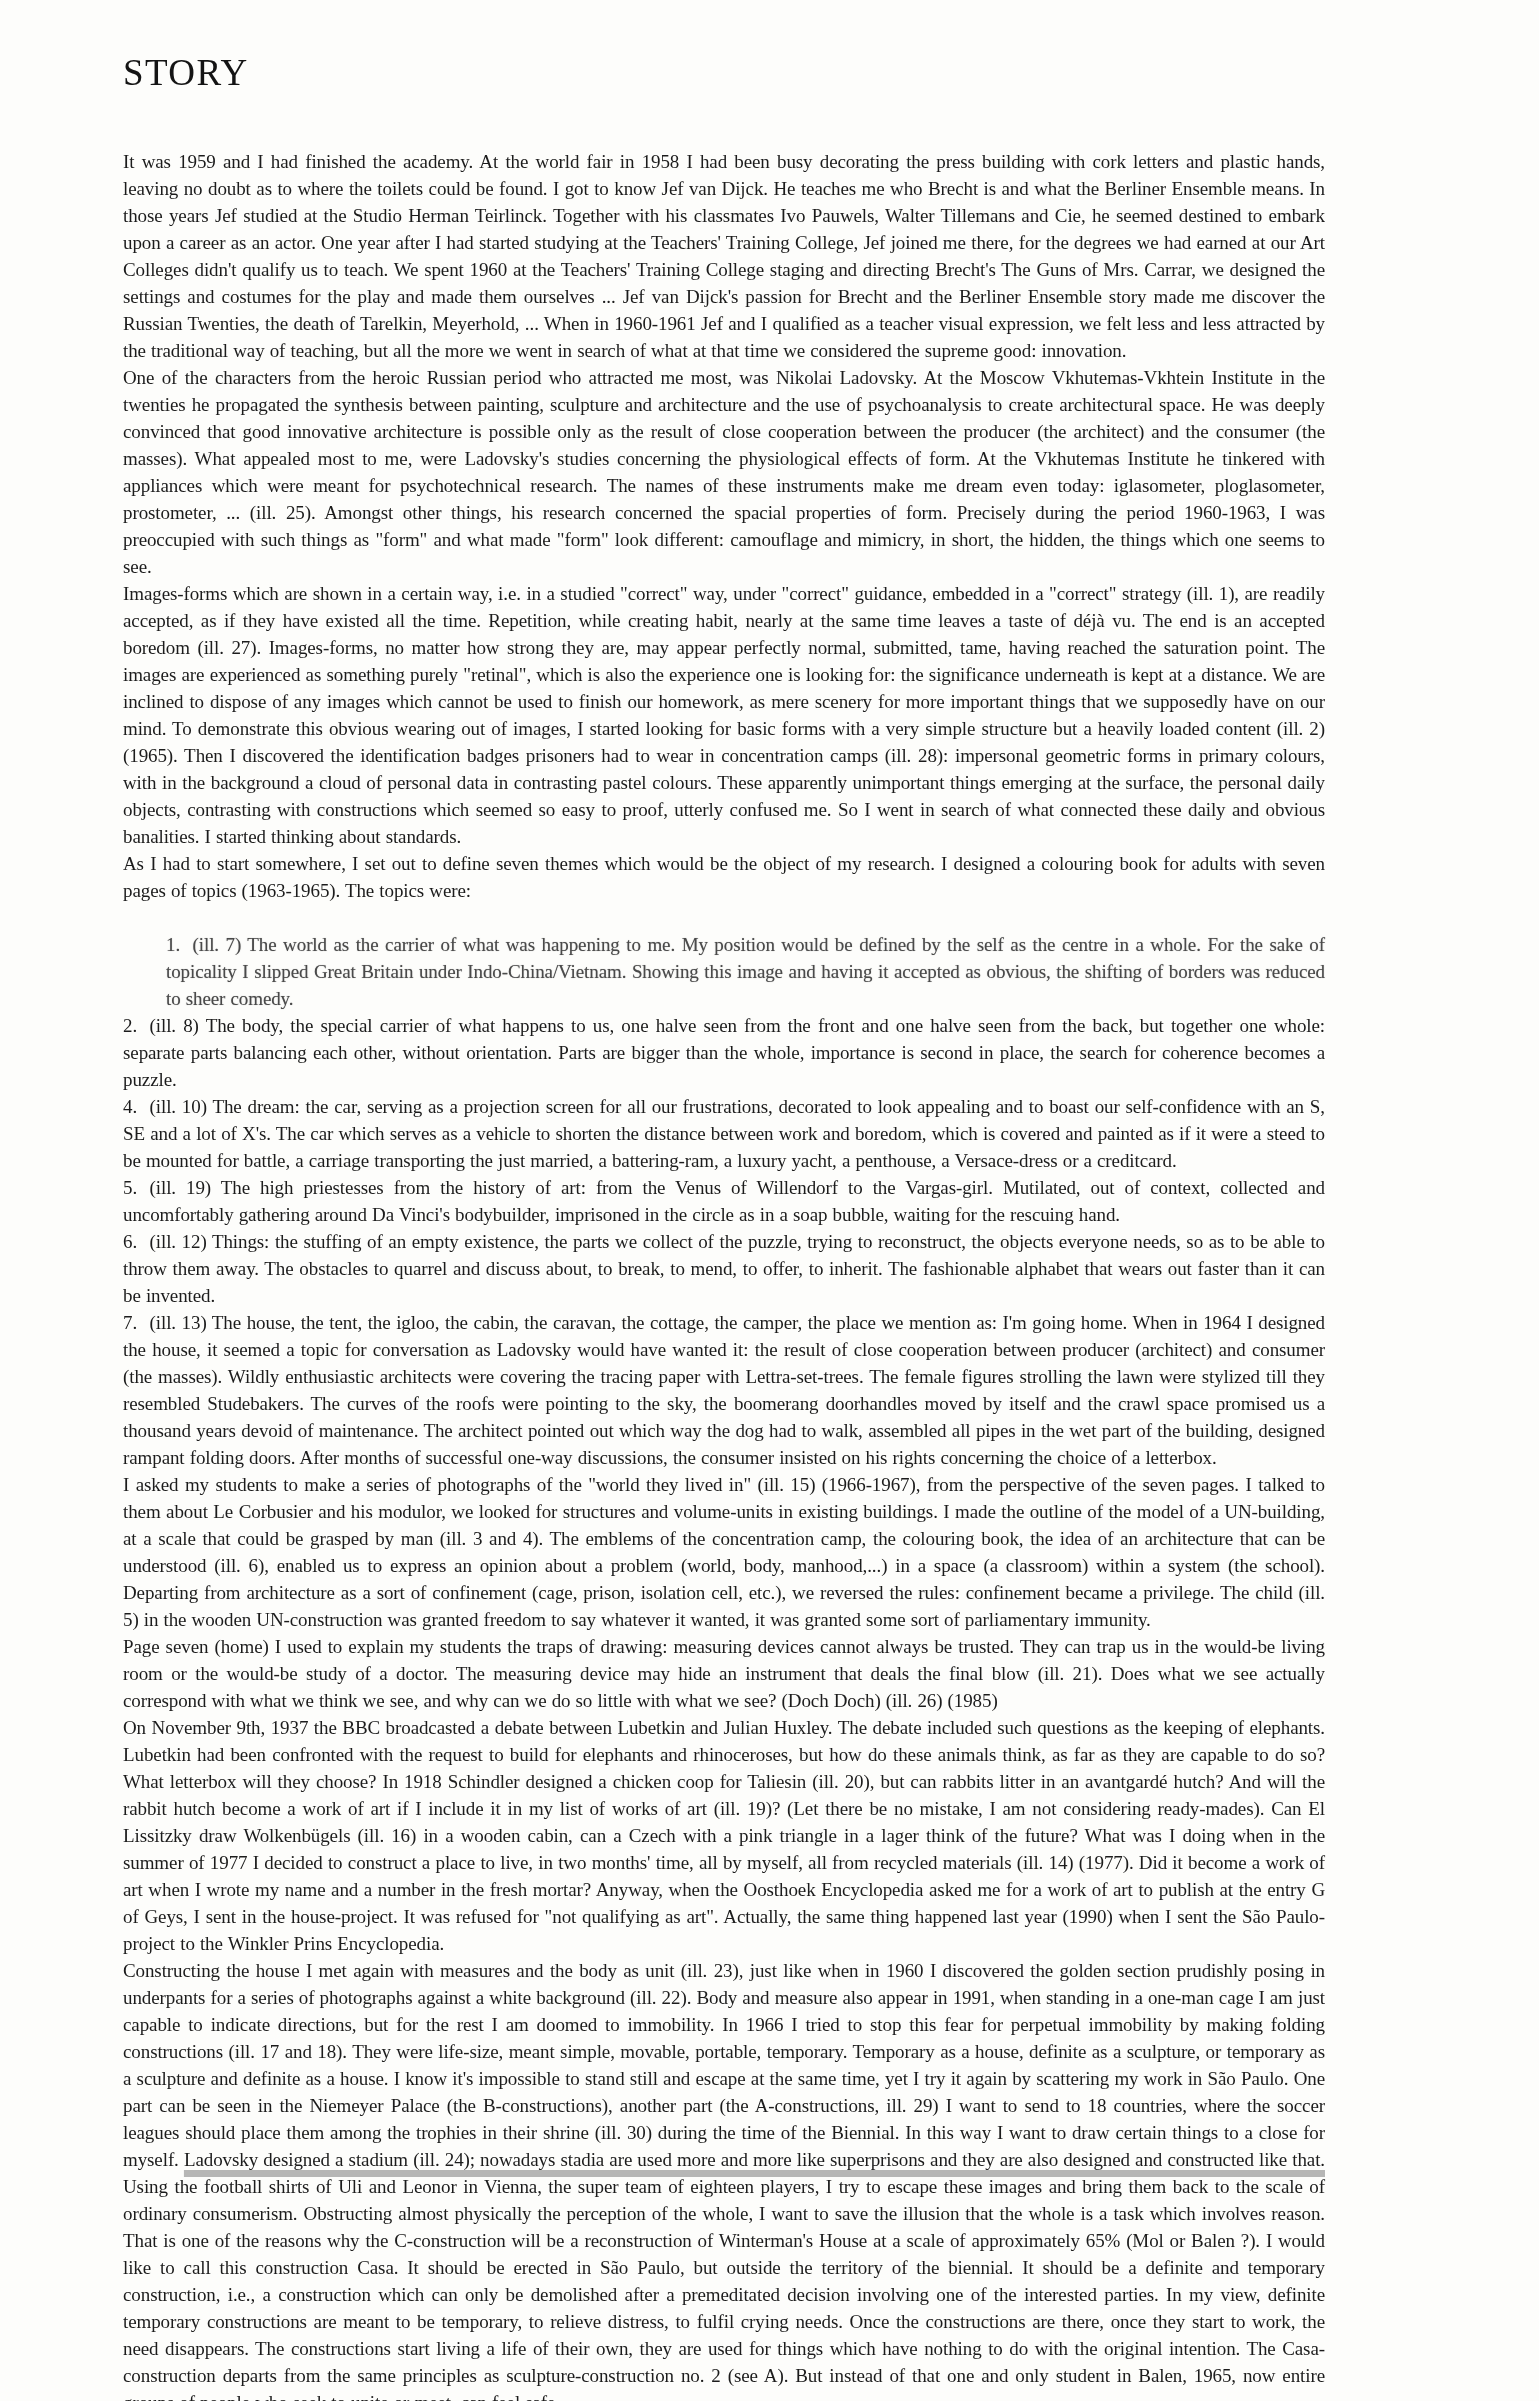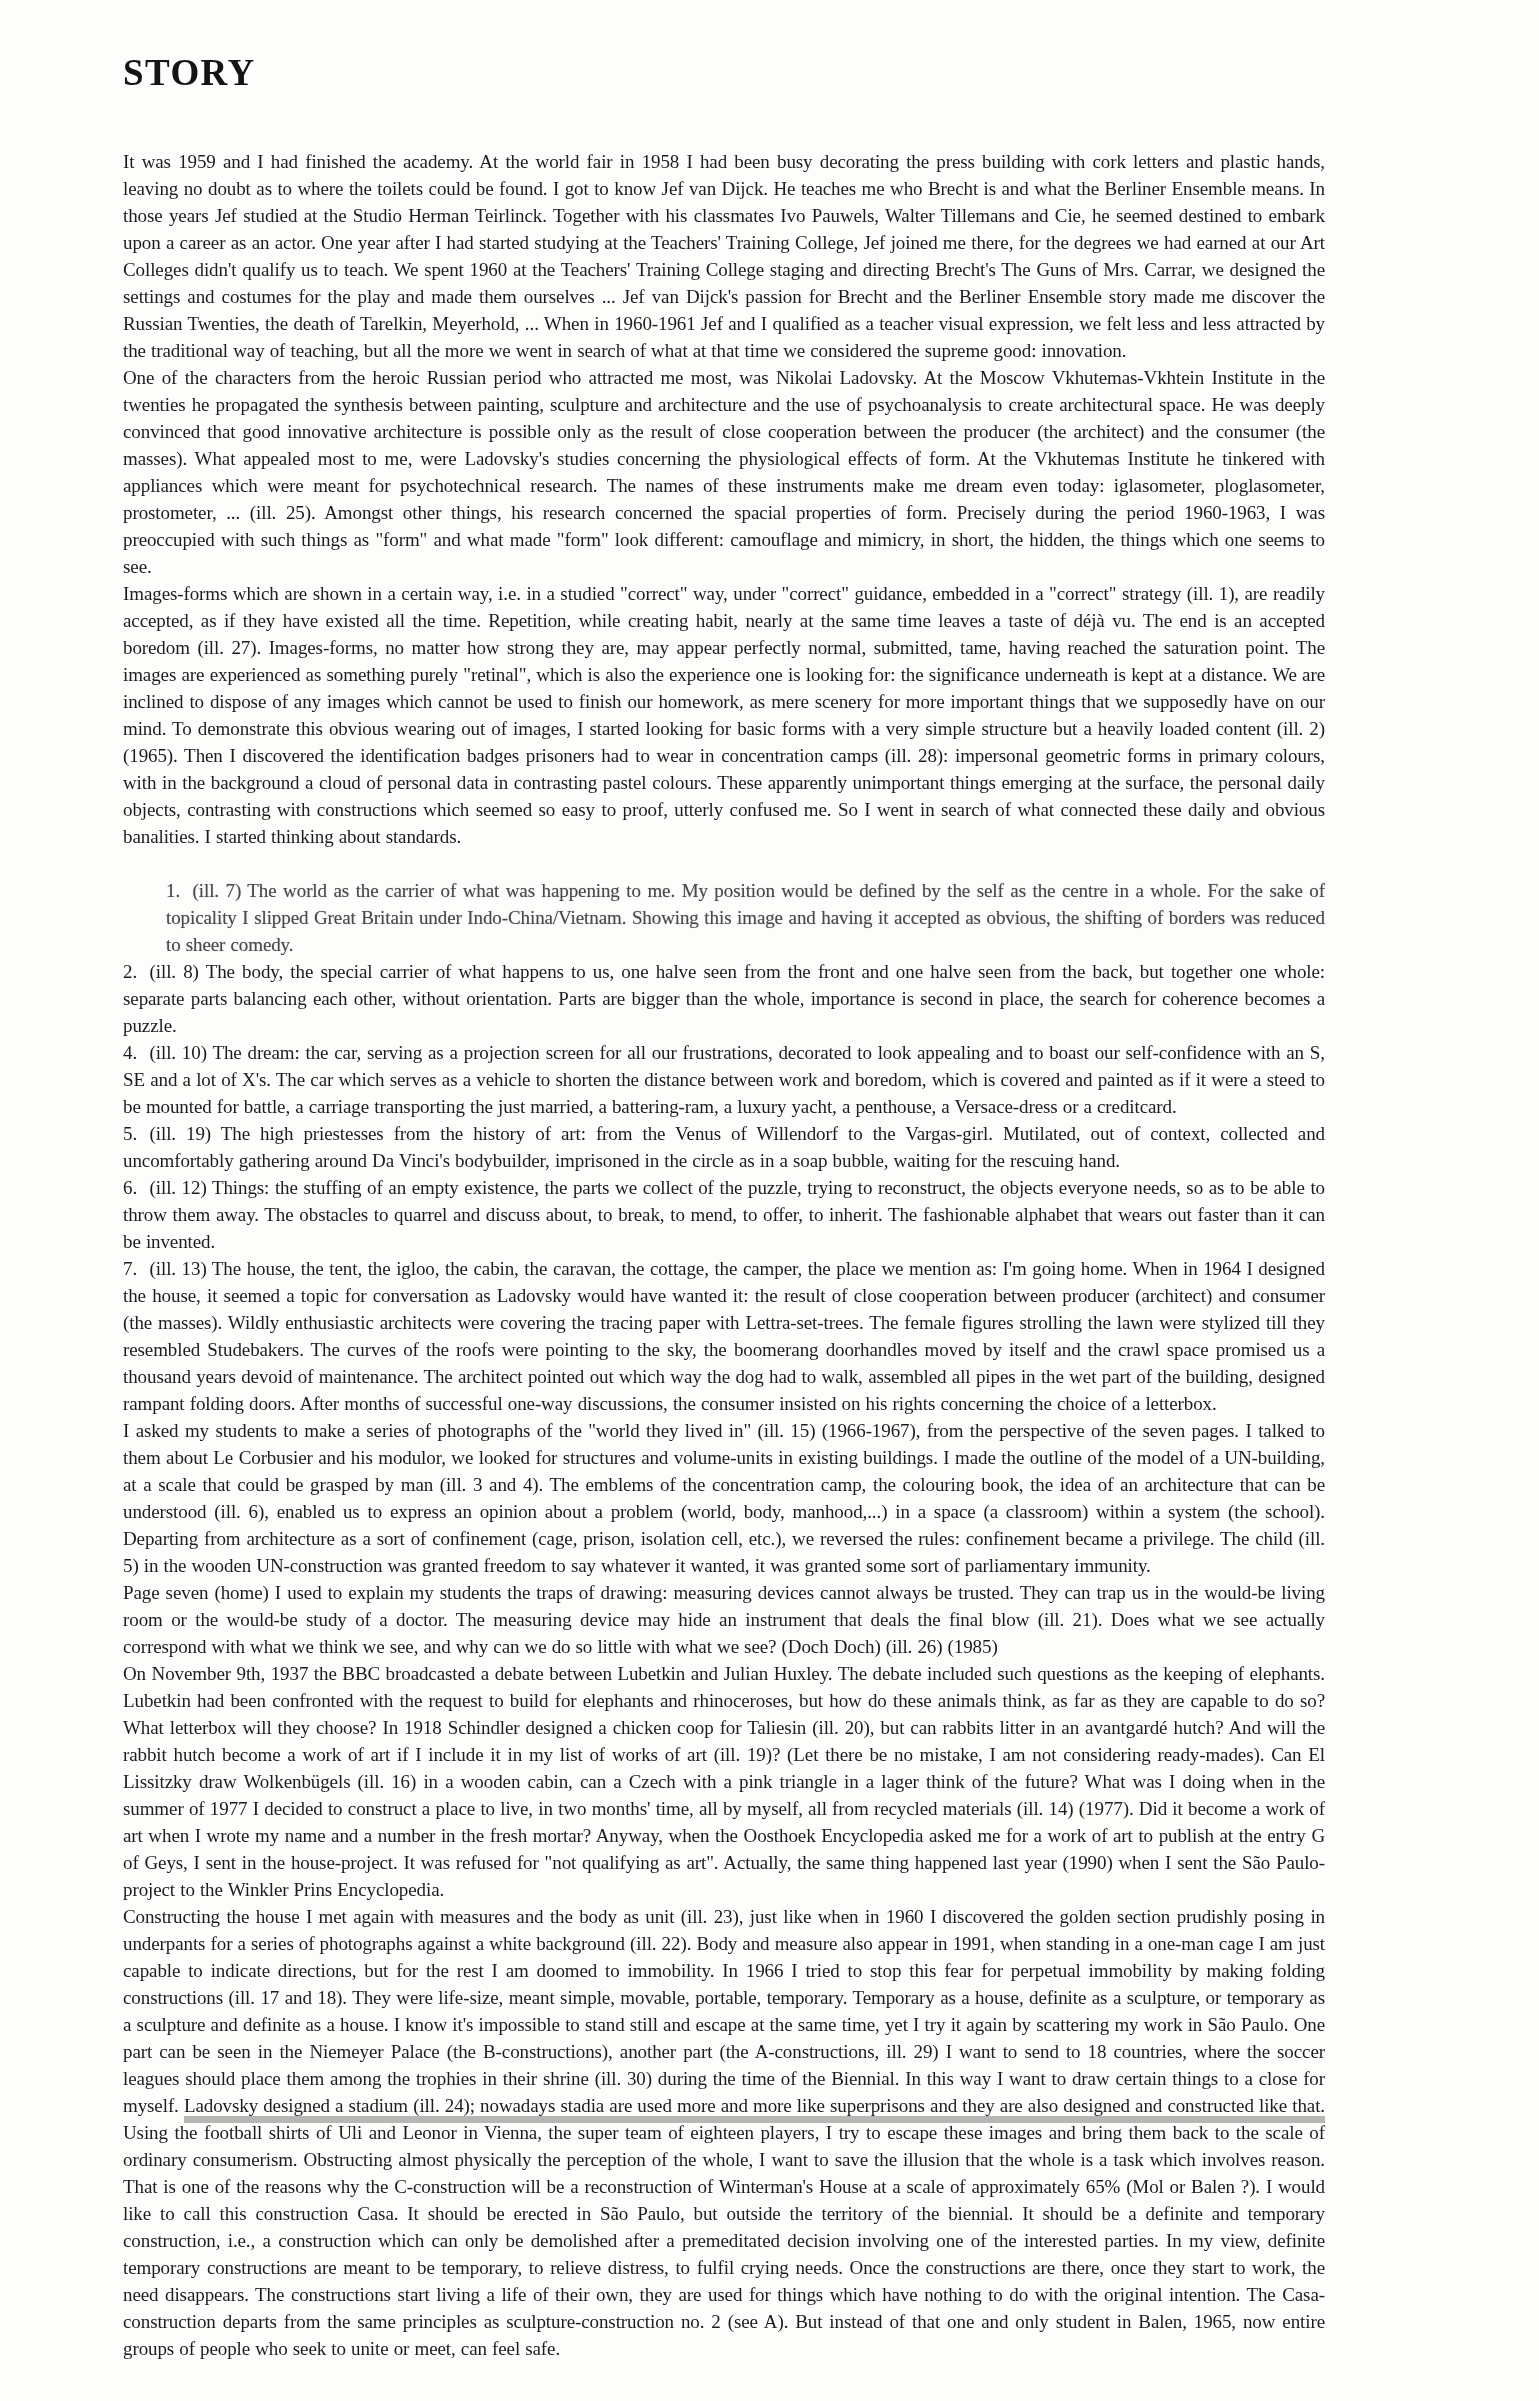--- a/index.html
+++ b/index.html
@@ -16,21 +16,21 @@
     font-family: "Liberation Serif", "DejaVu Serif", serif;
     color: #1c1c1c;
   }
   .title {
     position: absolute;
     left: 123px;
     top: 54px;
     margin: 0;
     font-size: 37px;
     line-height: 1;
-    font-weight: 700;
+    font-weight: 400;
     letter-spacing: 1.4px;
     color: #141414;
   }
   .article {
     position: absolute;
     left: 123px;
     top: 148px;
     width: 1202px;
     font-size: 19px;
     line-height: 27px;
@@ -67,20 +67,21 @@
 </style>
 </head>
 <body>
 
 <div class="page">
   <h1 class="title">STORY</h1>
   <div class="article">
       <p class="para"><span class="">It was 1959 and I had finished the academy. At the world fair in 1958 I had been busy decorating the press building with cork letters and plastic hands, leaving no doubt as to where the toilets could be found. I got to know Jef van Dijck. He teaches me who Brecht is and what the Berliner Ensemble means. In those years Jef studied at the Studio Herman Teirlinck. Together with his classmates Ivo Pauwels, Walter Tillemans and Cie, he seemed destined to embark upon a career as an actor. One year after I had started studying at the Teachers' Training College, Jef joined me there, for the degrees we had earned at our Art Colleges didn't qualify us to teach. We spent 1960 at the Teachers' Training College staging and directing Brecht's </span><span class="it ">The Guns of Mrs. Carrar</span><span class="">, we designed the settings and costumes for the play and made them ourselves ... Jef van Dijck's passion for Brecht and the Berliner Ensemble story made me discover the Russian Twenties, the death of Tarelkin, Meyerhold, ... When in 1960-1961 Jef and I qualified as a teacher visual expression, we felt less and less attracted by the traditional way of teaching, but all the more we went in search of what at that time we considered the supreme good: innovation.</span></p>
       <p class="para"><span class="">One of the characters from the heroic Russian period who attracted me most, was Nikolai Ladovsky. At the Moscow Vkhutemas-Vkhtein Institute in the twenties he propagated the synthesis between painting, sculpture and architecture and the use of psychoanalysis to create architectural space. He was deeply convinced that good innovative architecture is possible only as the result of close cooperation between the producer (the architect) and the consumer (the masses). What appealed most to me, were Ladovsky's studies concerning the physiological effects of form. At the Vkhutemas Institute he tinkered with appliances which were meant for psychotechnical research. The names of these instruments make me dream even today: iglasometer, ploglasometer, prostometer, ... (ill. 25). Amongst other things, his research concerned the spacial properties of form. Precisely during the period 1960-1963, I was preoccupied with such things as "form" and what made "form" look different: camouflage and mimicry, in short, the hidden, the things which one seems to see.</span></p>
       <p class="para"><span class="">Images-forms which are shown in a certain way, i.e. in a studied "correct" way, under "correct" guidance, embedded in a "correct" strategy (ill. 1), are readily accepted, as if they have existed all the time. Repetition, while creating habit, nearly at the same time leaves a taste of déjà vu. The end is an accepted boredom (ill. 27). Images-forms, no matter how strong they are, may appear perfectly normal, submitted, tame, having reached the saturation point. The images are experienced as something purely "retinal", which is also the experience one is looking for: the significance underneath is kept at a distance. We are inclined to dispose of any images which cannot be used to finish our homework, as mere scenery for more important things that we supposedly have on our mind. To demonstrate this obvious wearing out of images, I started looking for basic forms with a very simple structure but a heavily loaded content (ill. 2) (1965). Then I discovered the identification badges prisoners had to wear in concentration camps (ill. 28): impersonal geometric forms in primary colours, with in the background a cloud of personal data in contrasting pastel colours. These apparently unimportant things emerging at the surface, the personal daily objects, contrasting with constructions which seemed so easy to proof, utterly confused me. So I went in search of what connected these daily and obvious banalities. I started thinking about standards.</span></p>
+      <p class="para"><span class="">As I had to start somewhere, I set out to define seven themes which would be the object of my research. I designed a colouring book for adults with seven pages of topics (1963-1965). The topics were:</span></p>
       <p class="para gap faded"><span class="marker">1.</span><span class="">(ill. 7) The world as the carrier of what was happening to me. My position would be defined by the self as the centre in a whole. For the sake of topicality I slipped Great Britain under Indo-China/Vietnam. Showing this image and having it accepted as obvious, the shifting of borders was reduced to sheer comedy.</span></p>
       <p class="para"><span class="marker">2.</span><span class="">(ill. 8) The body, the special carrier of what happens to us, one halve seen from the front and one halve seen from the back, but together one whole: separate parts balancing each other, without orientation. Parts are bigger than the whole, importance is second in place, the search for coherence becomes a puzzle.</span></p>
       <p class="para"><span class="marker">4.</span><span class="">(ill. 10) The dream: the car, serving as a projection screen for all our frustrations, decorated to look appealing and to boast our self-confidence with an S, SE and a lot of X's. The car which serves as a vehicle to shorten the distance between work and boredom, which is covered and painted as if it were a steed to be mounted for battle, a carriage transporting the just married, a battering-ram, a luxury yacht, a penthouse, a Versace-dress or a creditcard.</span></p>
       <p class="para"><span class="marker">5.</span><span class="">(ill. 19) The high priestesses from the history of art: from the Venus of Willendorf to the Vargas-girl. Mutilated, out of context, collected and uncomfortably gathering around Da Vinci's bodybuilder, imprisoned in the circle as in a soap bubble, waiting for the rescuing hand.</span></p>
       <p class="para"><span class="marker">6.</span><span class="">(ill. 12) Things: the stuffing of an empty existence, the parts we collect of the puzzle, trying to reconstruct, the objects everyone needs, so as to be able to throw them away. The obstacles to quarrel and discuss about, to break, to mend, to offer, to inherit. The fashionable alphabet that wears out faster than it can be invented.</span></p>
       <p class="para"><span class="marker">7.</span><span class="">(ill. 13) The house, the tent, the igloo, the cabin, the caravan, the cottage, the camper, the place we mention as: I'm going home. When in 1964 I designed the house, it seemed a topic for conversation as Ladovsky would have wanted it: the result of close cooperation between producer (architect) and consumer (the masses). Wildly enthusiastic architects were covering the tracing paper with Lettra-set-trees. The female figures strolling the lawn were stylized till they resembled Studebakers. The curves of the roofs were pointing to the sky, the boomerang doorhandles moved by itself and the crawl space promised us a thousand years devoid of maintenance. The architect pointed out which way the dog had to walk, assembled all pipes in the wet part of the building, designed rampant folding doors. After months of successful one-way discussions, the consumer insisted on his rights concerning the choice of a letterbox.</span></p>
       <p class="para"><span class="">I asked my students to make a series of photographs of the "world they lived in" (ill. 15) (1966-1967), from the perspective of the seven pages. I talked to them about Le Corbusier and his modulor, we looked for structures and volume-units in existing buildings. I made the outline of the model of a UN-building, at a scale that could be grasped by man (ill. 3 and 4). The emblems of the concentration camp, the colouring book, the idea of an architecture that can be understood (ill. 6), enabled us to express an opinion about a problem (world, body, manhood,...) in a space (a classroom) within a system (the school). Departing from architecture as a sort of confinement (cage, prison, isolation cell, etc.), we reversed the rules: confinement became a privilege. The child (ill. 5) in the wooden UN-construction was granted freedom to say whatever it wanted, it was granted some sort of parliamentary immunity.</span></p>
       <p class="para"><span class="">Page seven (home) I used to explain my students the traps of drawing: measuring devices cannot always be trusted. They can trap us in the would-be living room or the would-be study of a doctor. The measuring device may hide an instrument that deals the final blow (ill. 21). Does what we see actually correspond with what we think we see, and why can we do so little with what we see? (Doch Doch) (ill. 26) (1985)</span></p>
       <p class="para"><span class="">On November 9th, 1937 the BBC broadcasted a debate between Lubetkin and Julian Huxley. The debate included such questions as the keeping of elephants. Lubetkin had been confronted with the request to build for elephants and rhinoceroses, but how do these animals think, as far as they are capable to do so? What letterbox will they choose? In 1918 Schindler designed a chicken coop for Taliesin (ill. 20), but can rabbits litter in an avantgardé hutch? And will the rabbit hutch become a work of art if I include it in my list of works of art (ill. 19)? (Let there be no mistake, I am not considering ready-mades). Can El Lissitzky draw </span><span class="it ">Wolkenbügels</span><span class=""> (ill. 16) in a wooden cabin, can a Czech with a pink triangle in a </span><span class="it ">lager</span><span class=""> think of the future? What was I doing when in the summer of 1977 I decided to construct a place to live, in two months' time, all by myself, all from recycled materials (ill. 14) (1977). Did it become a work of art when I wrote my name and a number in the fresh mortar? Anyway, when the Oosthoek Encyclopedia asked me for a work of art to publish at the entry G of Geys, I sent in the house-project. It was refused for "not qualifying as art". Actually, the same thing happened last year (1990) when I sent the São Paulo-project to the Winkler Prins Encyclopedia.</span></p>
       <p class="para"><span class="">Constructing the house I met again with measures and the body as unit (ill. 23), just like when in 1960 I discovered the golden section prudishly posing in underpants for a series of photographs against a white background (ill. 22). Body and measure also appear in 1991, when standing in a one-man cage I am just capable to indicate directions, but for the rest I am doomed to immobility. In 1966 I tried to stop this fear for perpetual immobility by making folding constructions (ill. 17 and 18). They were life-size, meant simple, movable, portable, temporary. Temporary as a house, definite as a sculpture, or temporary as a sculpture and definite as a house. I know it's impossible to stand still and escape at the same time, yet I try it again by scattering my work in São Paulo. One part can be seen in the Niemeyer Palace (the B-constructions), another part (the A-constructions, ill. 29) I want to send to 18 countries, where the soccer leagues should place them among the trophies in their shrine (ill. 30) during the time of the Biennial. In this way I want to draw certain things to a close for myself. </span><span class="ul">Ladovsky designed a stadium (ill. 24); nowadays stadia are used more and more like superprisons and they are also designed and constructed like that.</span><span class=""> Using the football shirts of Uli and Leonor in Vienna, the super team of eighteen players, I try to escape these images and bring them back to the scale of ordinary consumerism. Obstructing almost physically the perception of the whole, I want to save the illusion that the whole is a task which involves reason. That is one of the reasons why the C-construction will be a reconstruction of Winterman's House at a scale of approximately 65% (Mol or Balen ?). I would like to call this construction </span><span class="it ">Casa</span><span class="">. It should be erected in São Paulo, but outside the territory of the biennial. It should be a definite and temporary construction, i.e., a construction which can only be demolished after a premeditated decision involving one of the interested parties. In my view, definite temporary constructions are meant to be temporary, to relieve distress, to fulfil crying needs. Once the constructions are there, once they start to work, the need disappears. The constructions start living a life of their own, they are used for things which have nothing to do with the original intention. The </span><span class="it ">Casa</span><span class="">-construction departs from the same principles as sculpture-construction no. 2 (see A). But instead of that one and only student in Balen, 1965, now entire groups of people who seek to unite or meet, can feel safe.</span></p>

